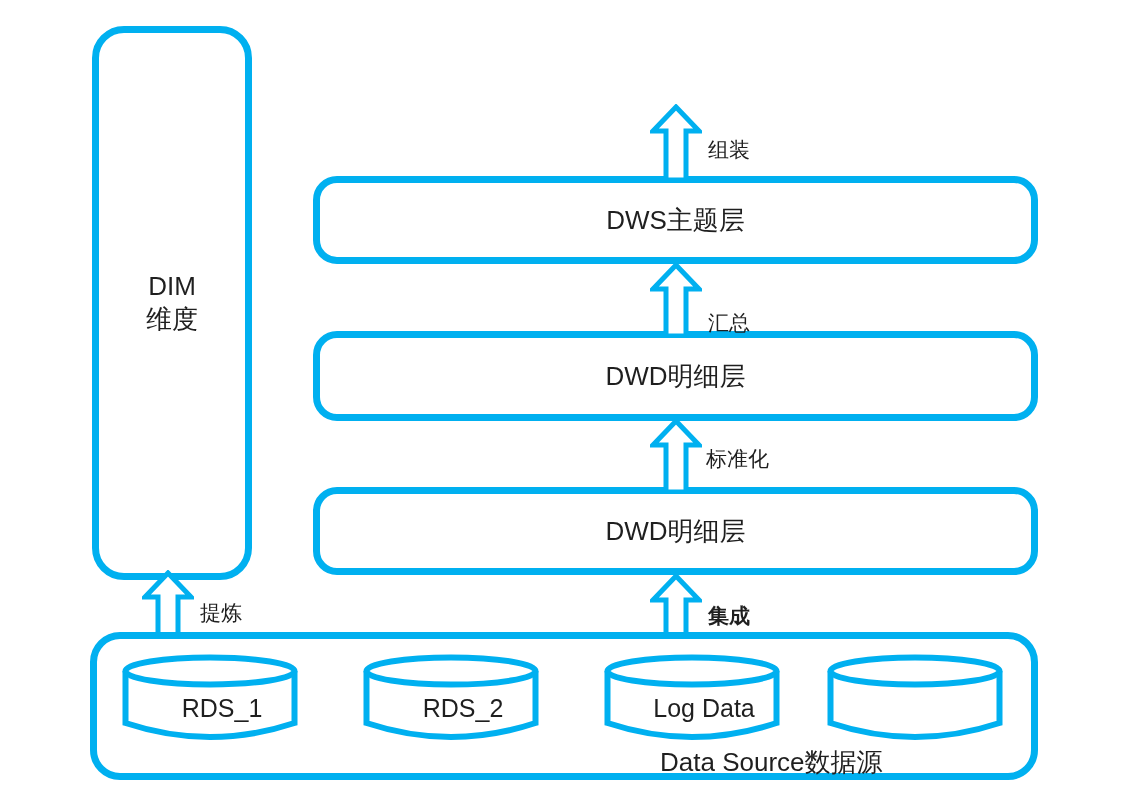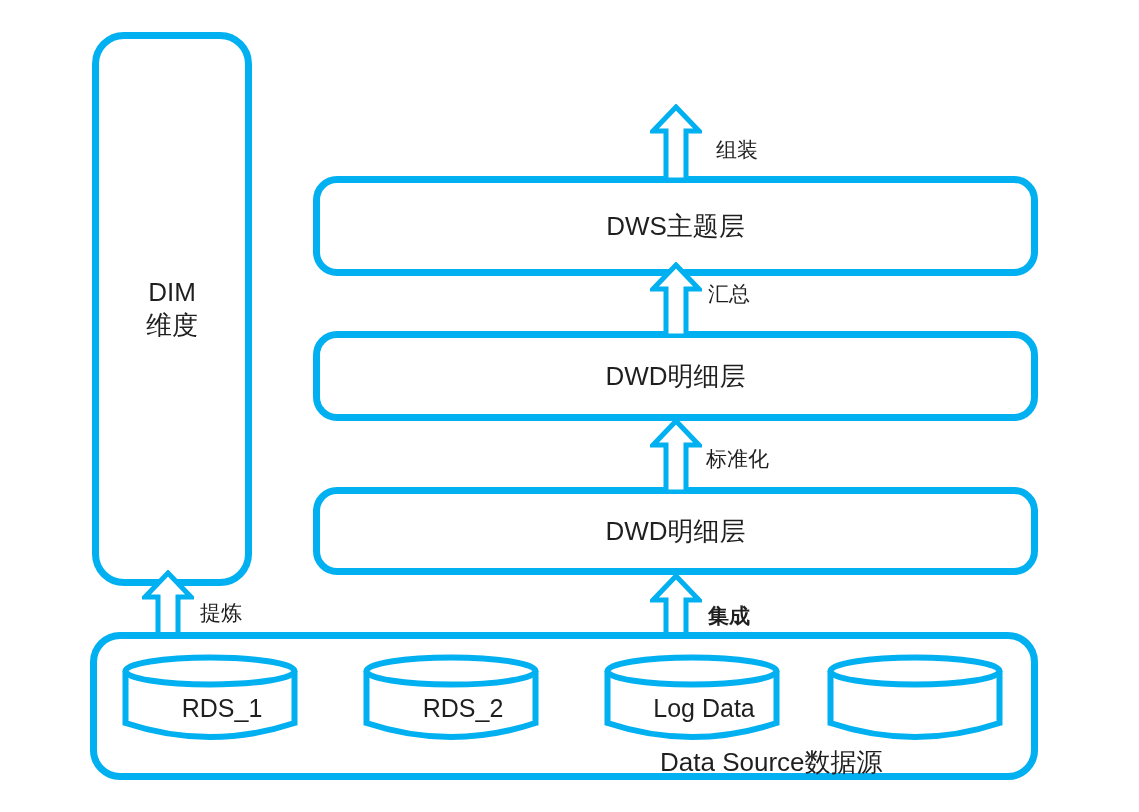--- a/index.html
+++ b/index.html
@@ -14,42 +14,42 @@
   .canvas {
     position: relative;
     width: 1139px;
     height: 812px;
     background: var(--bg);
     overflow: hidden;
   }
   
   .dim-box {
     position: absolute;
-    left: 92px; top: 32px;
+    left: 92px; top: 26px;
     width: 160px; height: 554px;
     border: 7px solid var(--accent);
     border-radius: 32px;
     background: var(--bg);
     display: flex; flex-direction: column;
     align-items: center; justify-content: center;
     font-size: 26px; line-height: 33px;
     text-align: center;
   }
   .layer-box {
     position: absolute;
     left: 313px;
     width: 725px;
     border: 7px solid var(--accent);
     border-radius: 24px;
     background: var(--bg);
     display: flex; align-items: center; justify-content: center;
     font-size: 26px;
   }
   .layer-ads { top: 16px;  height: 89px; }
-  .layer-dws { top: 176px; height: 100px; }
+  .layer-dws { top: 176px; height: 88px; }
   .layer-dwd { top: 331px; height: 90px; }
   .layer-ods { top: 487px; height: 88px; }
   .source-box {
     position: absolute;
     left: 90px; top: 632px;
     width: 948px; height: 148px;
     border: 7px solid var(--accent);
     border-radius: 30px;
     background: var(--bg);
   }
@@ -65,22 +65,22 @@
   .arrow-assemble    { left: 650px; top: 104px; height: 76px; }
   .arrow-summarize   { left: 650px; top: 262px; height: 74px; }
   .arrow-standardize { left: 650px; top: 418px; height: 74px; }
   .arrow-integrate   { left: 650px; top: 573px; height: 63px; }
   .arrow-refine      { left: 142px; top: 570px; height: 66px; }
   .arrow-label {
     position: absolute;
     font-size: 21px;
     white-space: nowrap;
   }
-  .lbl-assemble    { left: 708px; top: 136px; margin-left: 8px; }
-  .lbl-summarize   { left: 708px; top: 280px; }
+  .lbl-assemble    { left: 708px; top: 136px; }
+  .lbl-summarize   { left: 708px; top: 309px; }
   .lbl-standardize { left: 706px; top: 445px; }
   .lbl-integrate   { left: 708px; top: 602px; font-weight: bold; }
   .lbl-refine      { left: 200px; top: 599px; }
   
   .cyl {
     position: absolute;
     top: 654px;
     width: 200px; height: 88px;
   }
   .cyl svg { display: block; position: absolute; left: 0; top: 0; }

